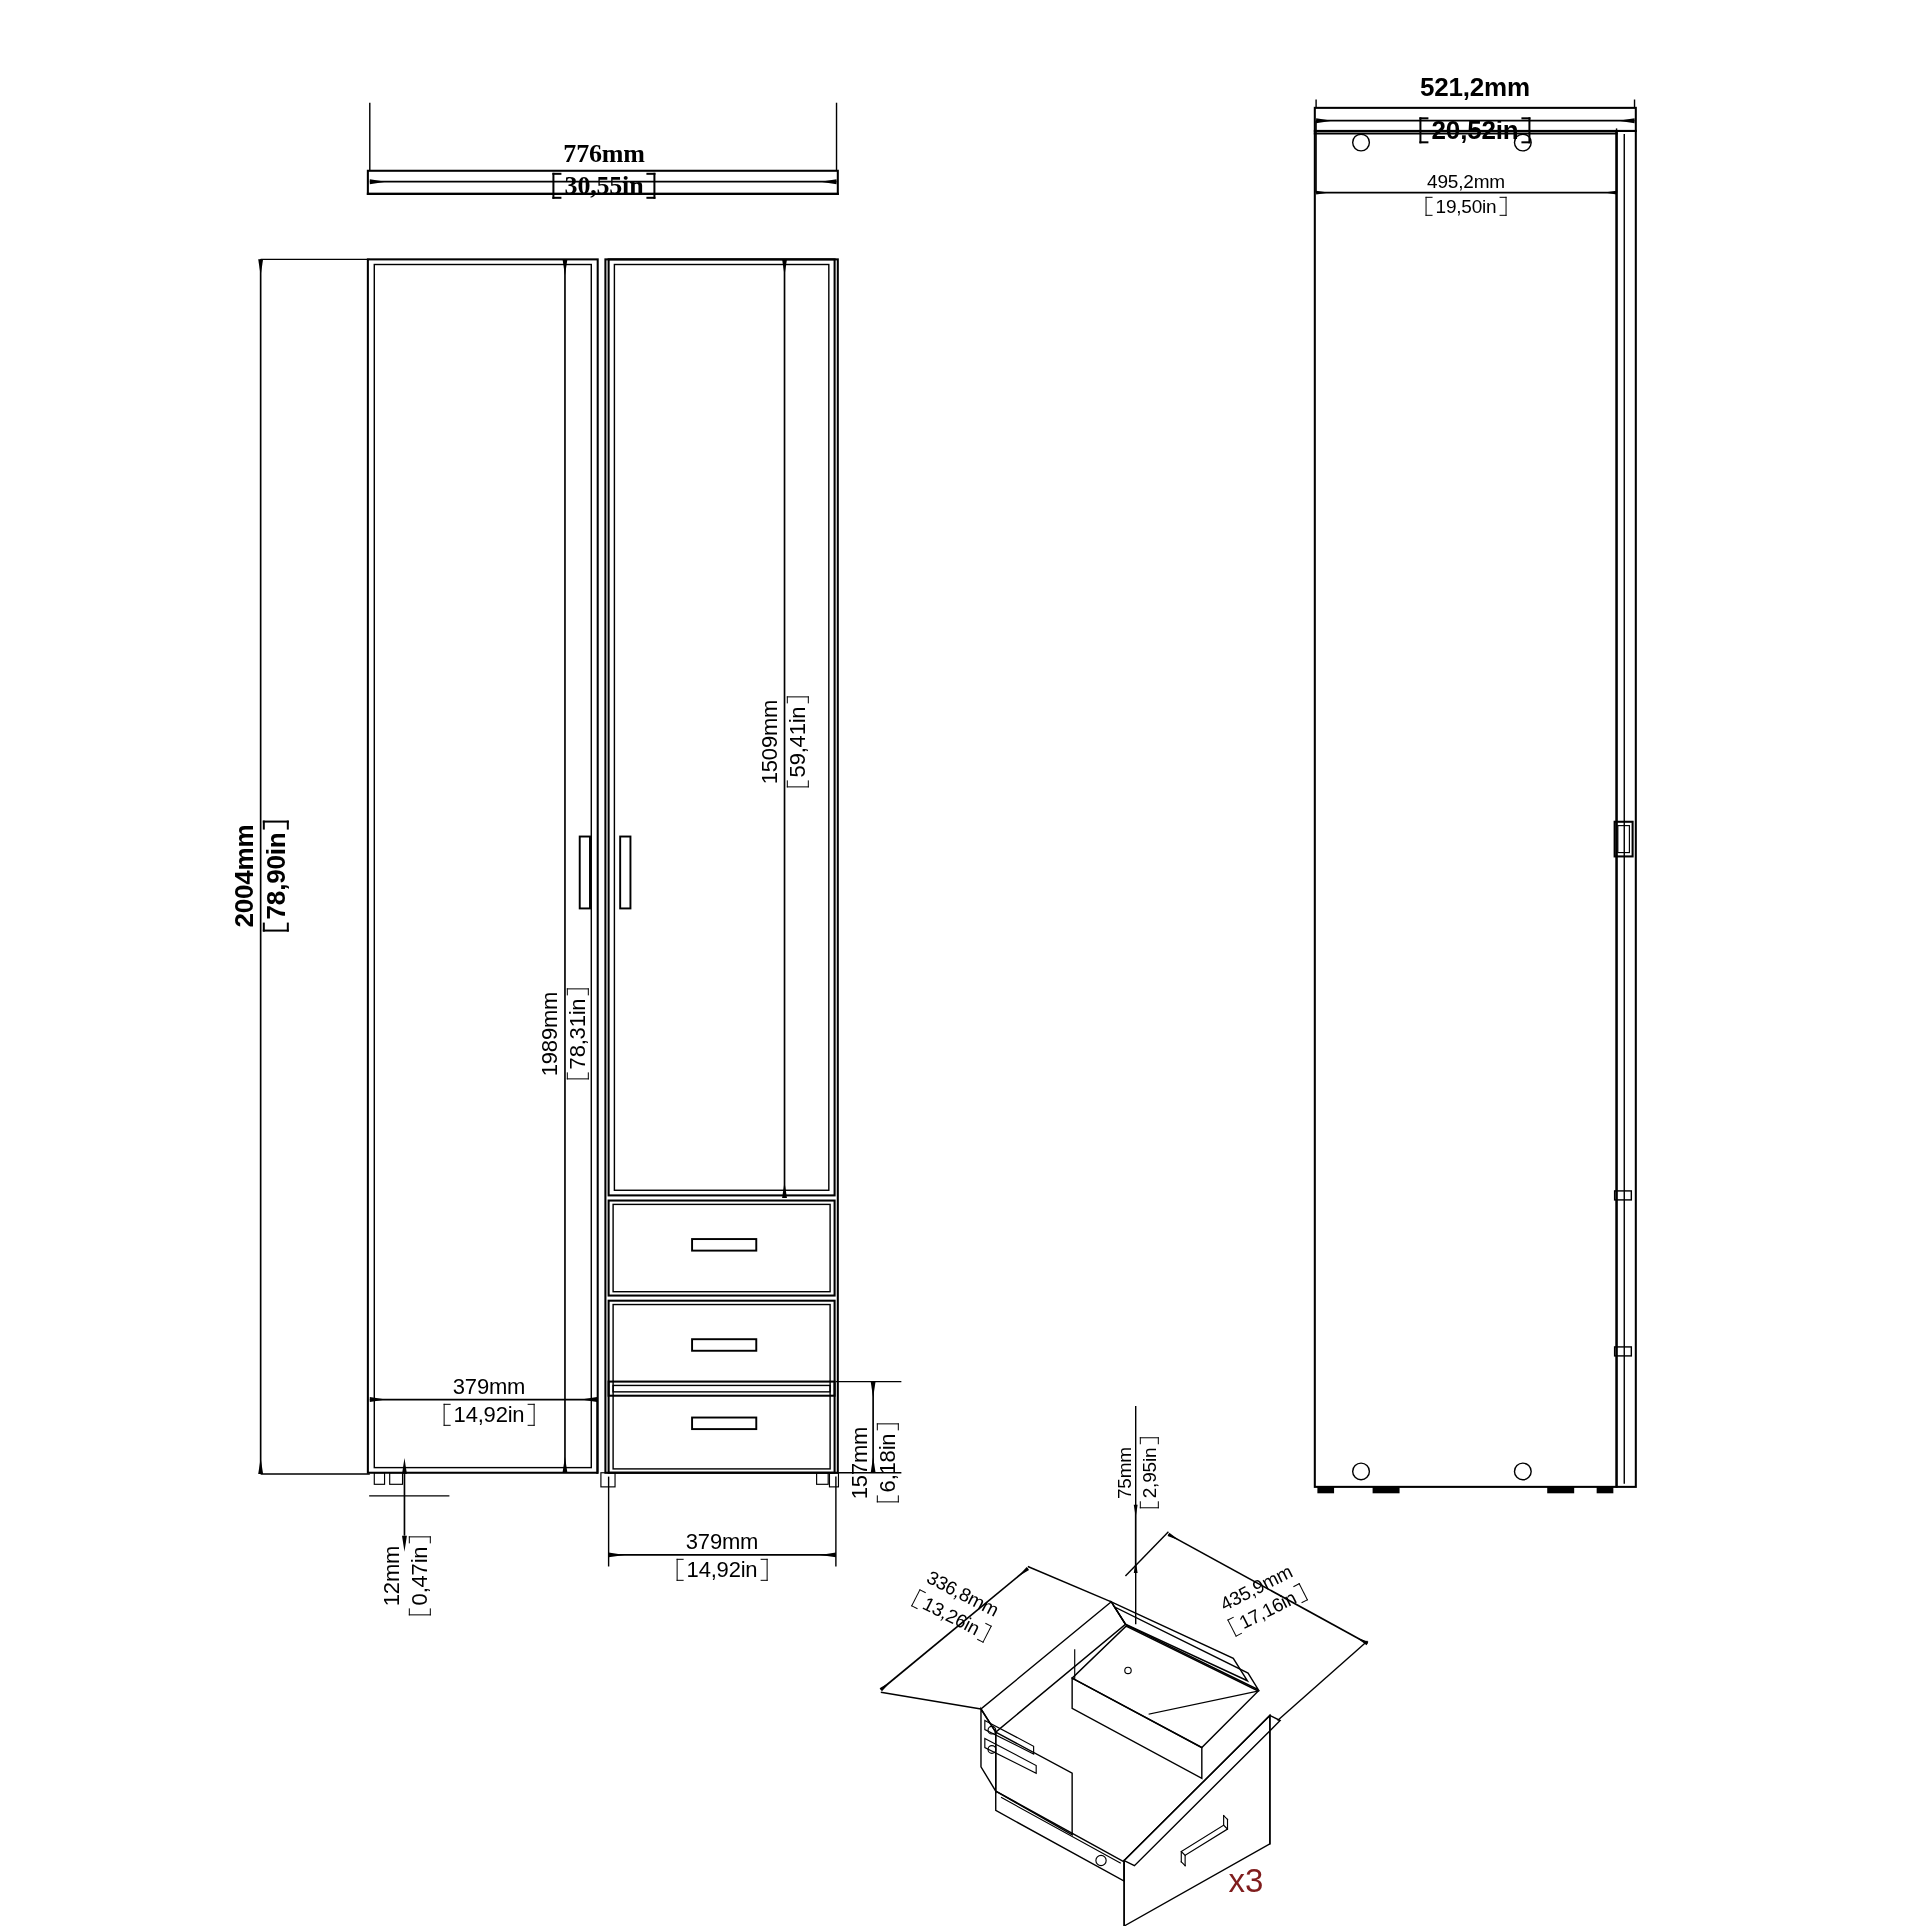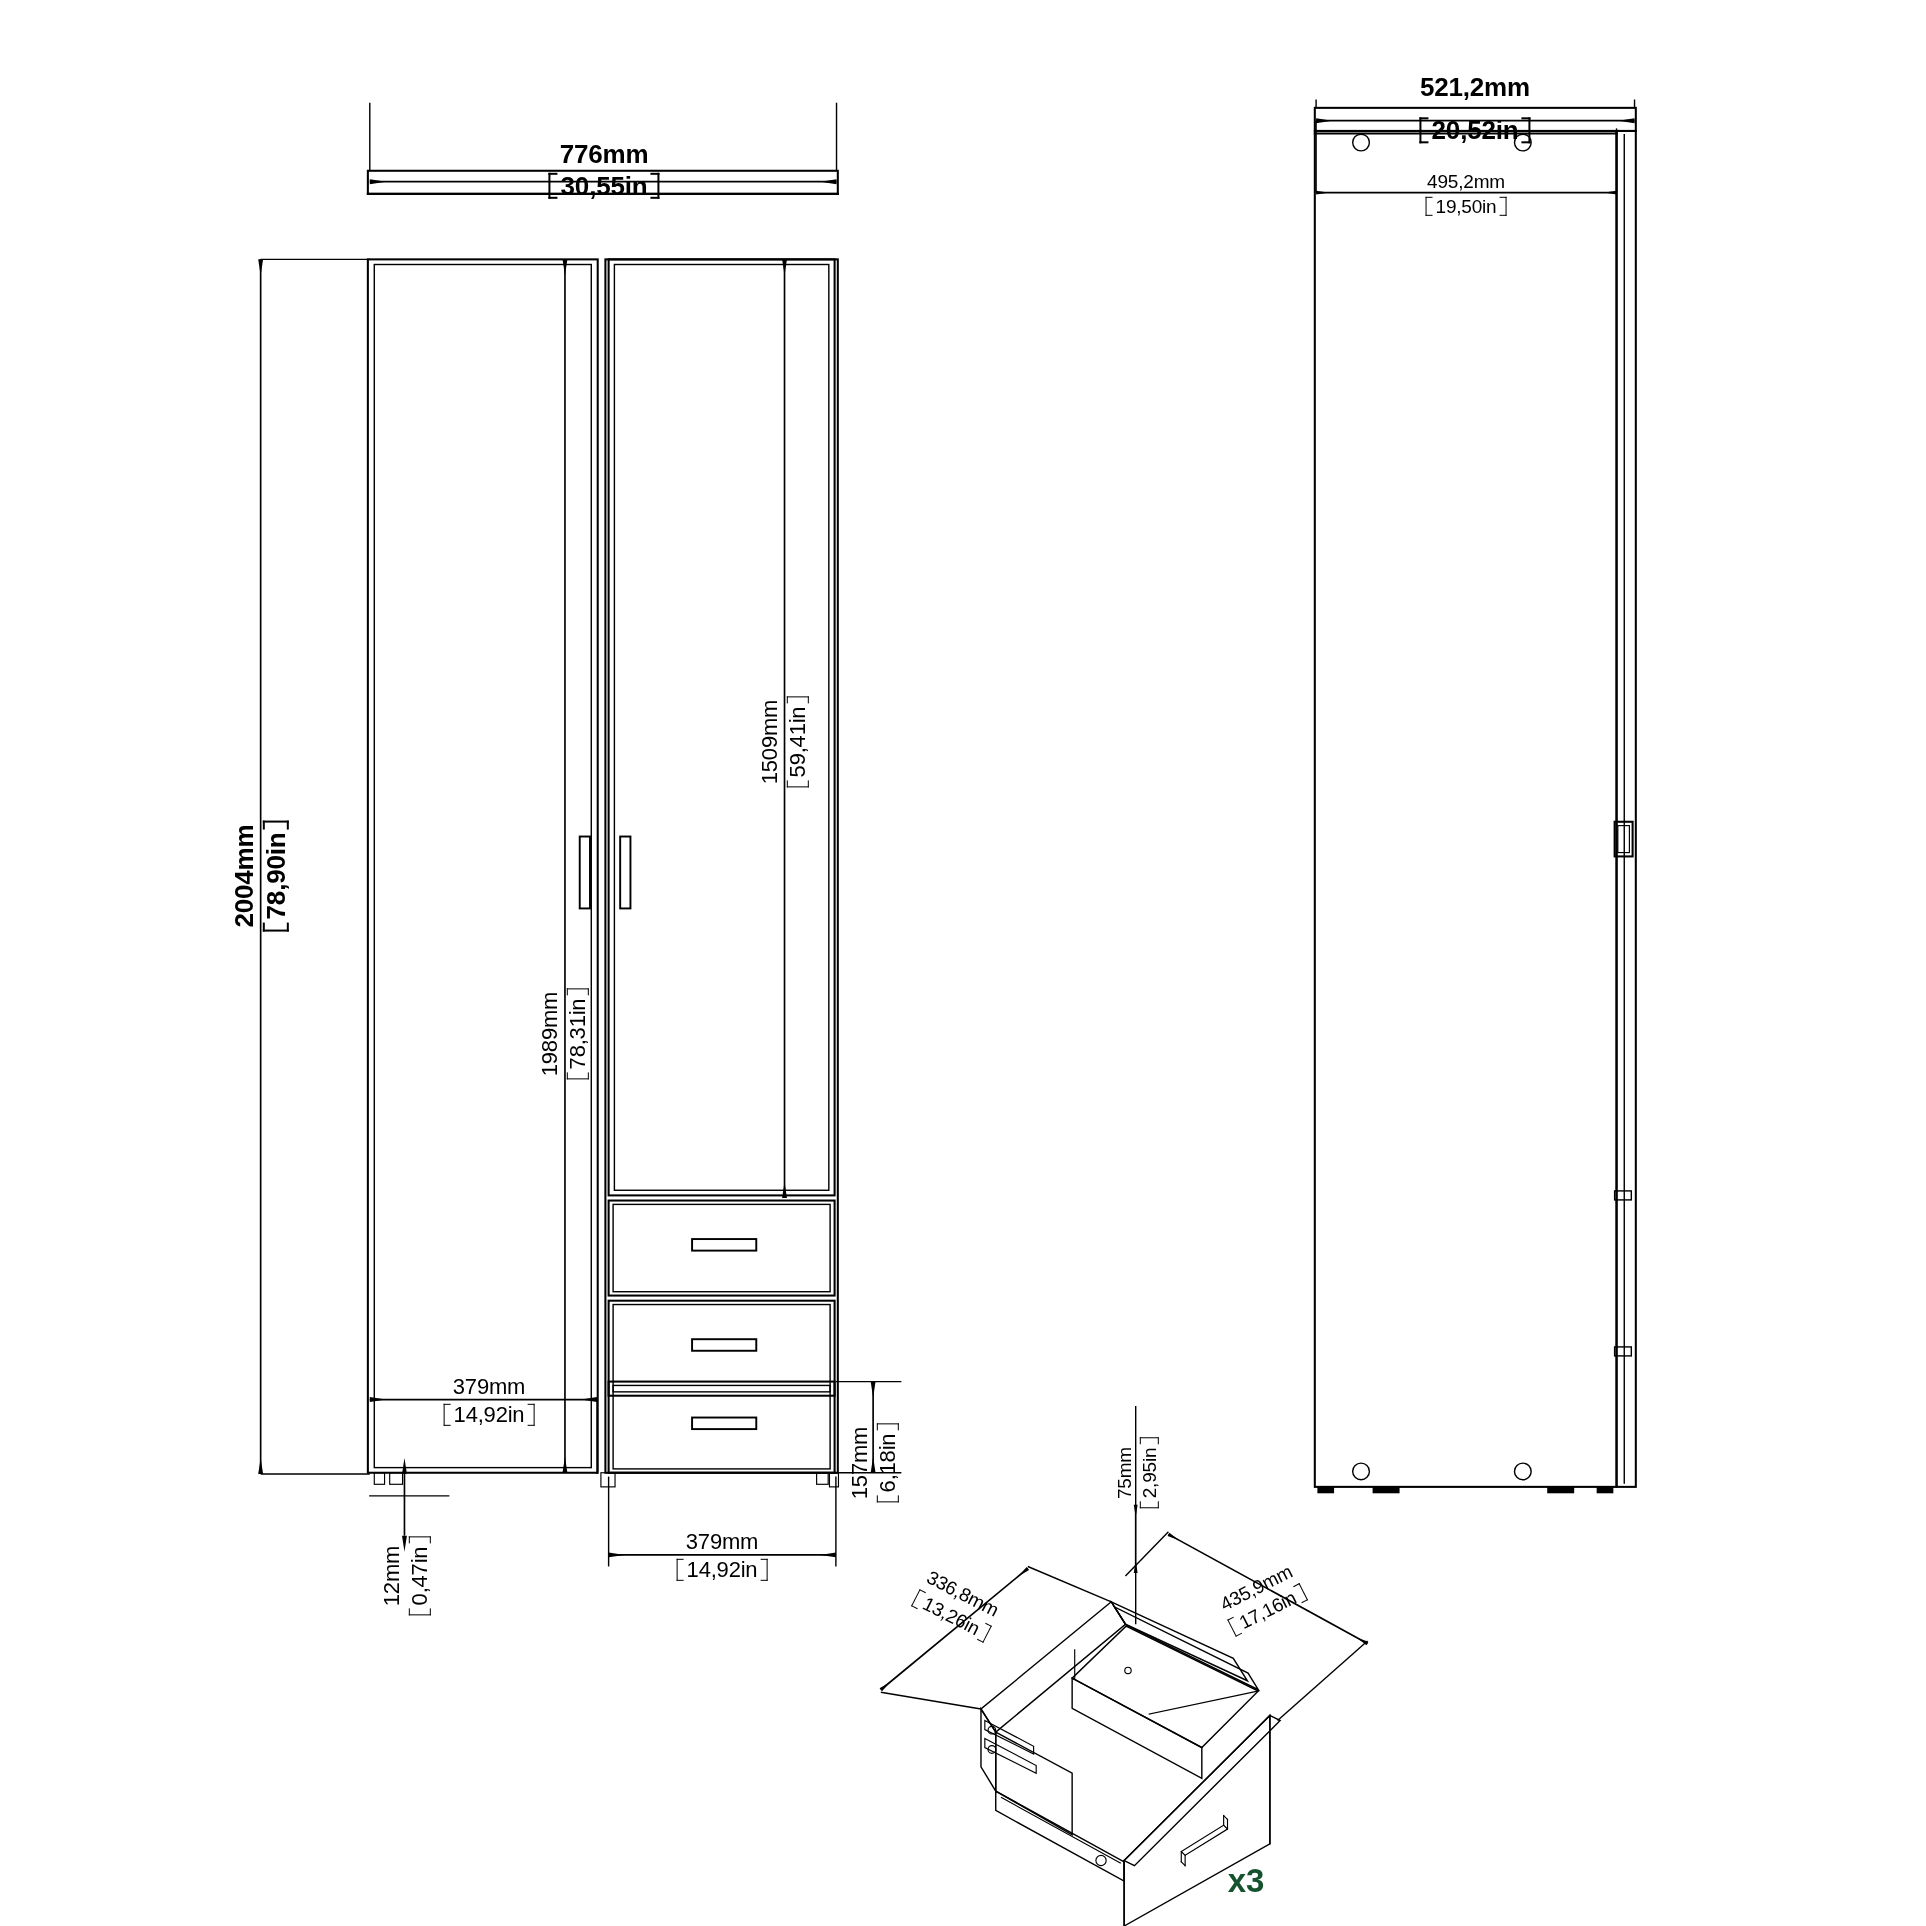--- a/index.html
+++ b/index.html
@@ -74,22 +74,22 @@
 
   
   .rot90  { transform: translate(-50%,-50%) rotate(-90deg); }
   .rot0   { transform: translate(-50%,-50%); }
   .rotA   { transform: translate(-50%,-50%) rotate(-27deg); }
   .rotB   { transform: translate(-50%,-50%) rotate(27deg); }
 
   .qtylabel {
     position: absolute;
     font-size: 33px;
-    font-weight: 700;
-    color: #14532d;
+    font-weight: 400;
+    color: #7f1d1d;
     transform: translate(-50%,-50%);
     white-space: nowrap;
   }
 </style>
 </head>
 <body>
 
 <div id="sheet">
 
   <svg class="drawing" viewBox="0 0 3000 3000">
@@ -291,21 +291,21 @@
       <line class="ln-dim" x1="1820" y1="2390" x2="2130" y2="2560" marker-start="url(#arrOutS)" marker-end="url(#arrInS)"></line>
       <line class="ln-ext" x1="1753" y1="2455" x2="1820" y2="2386"></line>
       <line class="ln-ext" x1="1990" y1="2680" x2="2130" y2="2556"></line>
 
       <line class="ln-dim" x1="1769" y1="2344" x2="1769" y2="2450" marker-start="url(#arrOutS)" marker-end="url(#arrInS)"></line>
       <line class="ln-ext" x1="1769" y1="2190" x2="1769" y2="2350"></line>
       <line class="ln-ext" x1="1769" y1="2450" x2="1769" y2="2530"></line>
     </g>
   </svg>
 
-  <div class="dimlabel bold rot0" style="left:604px; top:170px;">
+  <div class="dimlabel bold rot0" style="left:604px; top:170px;font-family:Liberation Serif, serif;">
     <span class="mm">776mm</span>
     <span class="inwrap">
       <span class="brk l"></span>
       <span class="inch">30,55in</span>
       <span class="brk r"></span>
     </span>
   </div>
 
   <div class="dimlabel bold rot90" style="left:260px; top:876px;">
     <span class="mm">2004mm</span>

